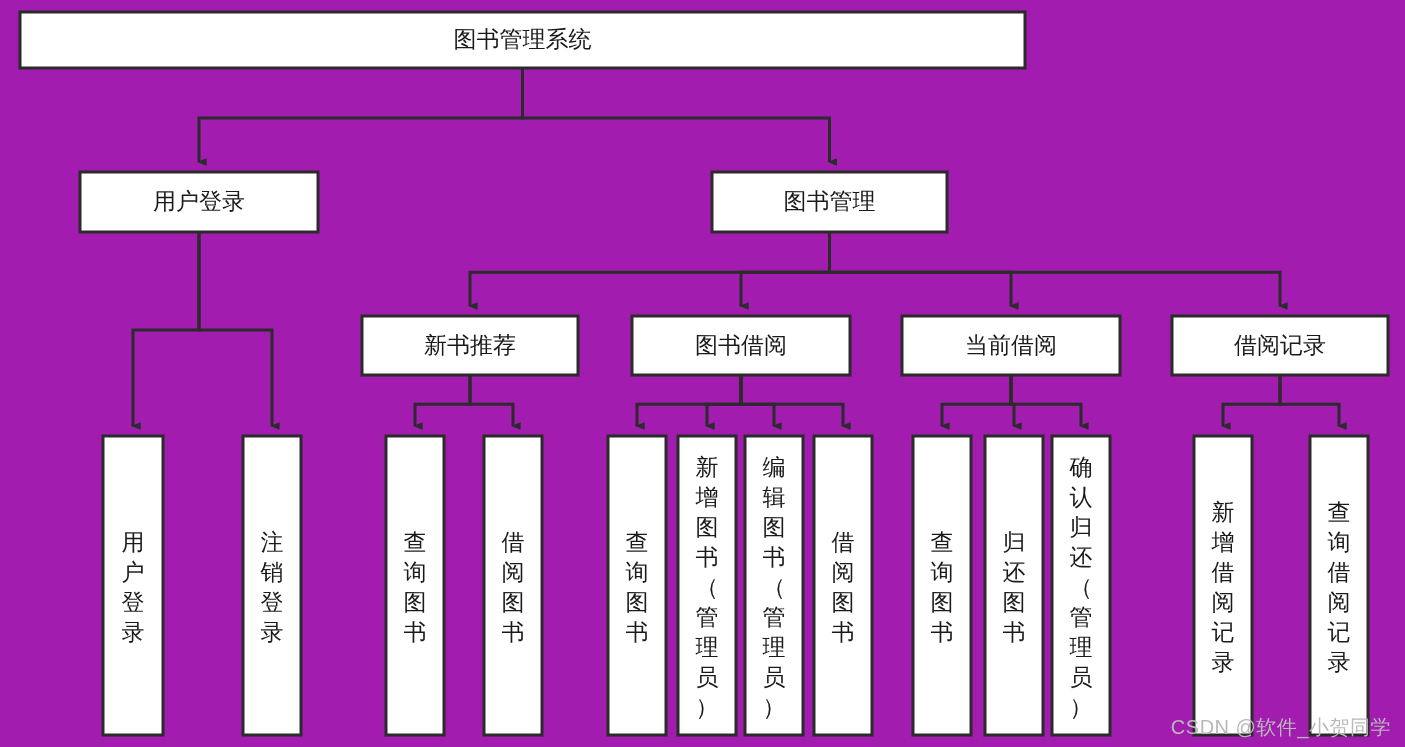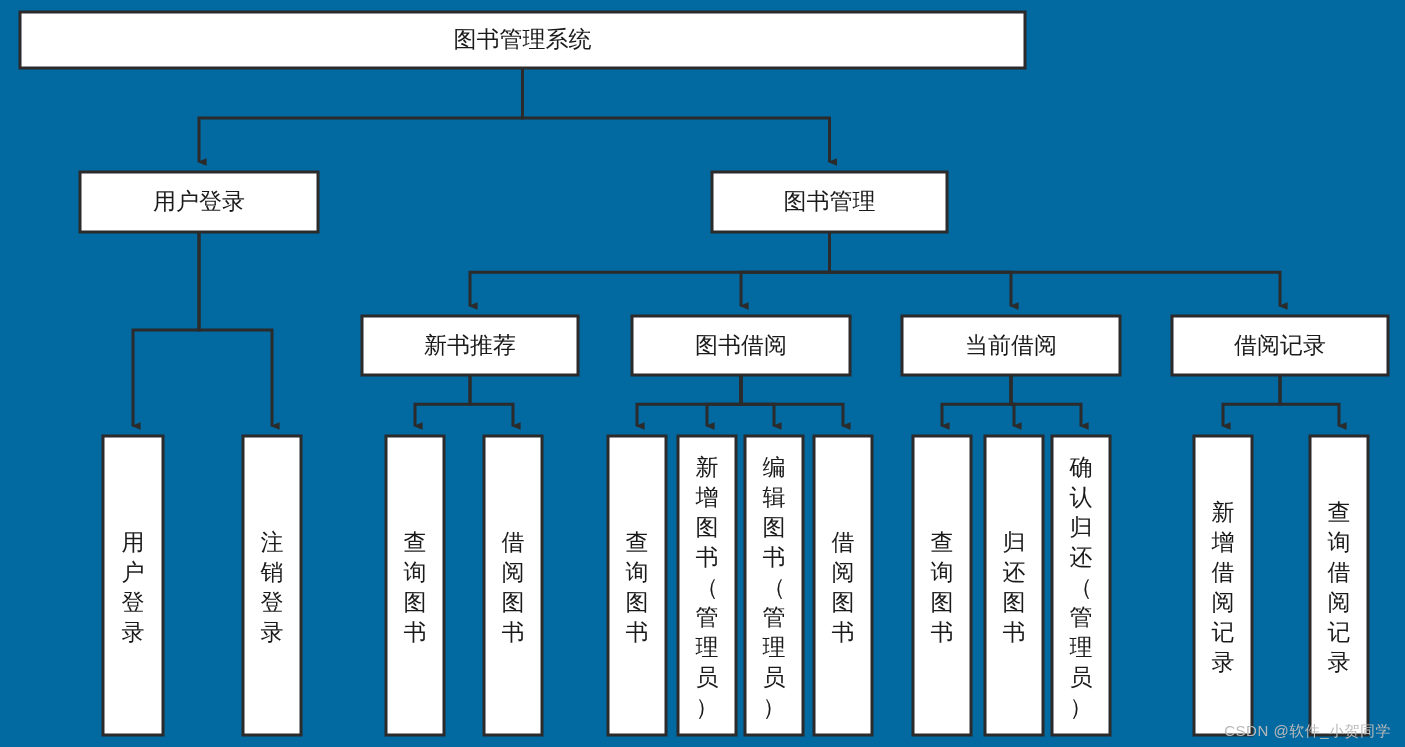--- a/index.html
+++ b/index.html
@@ -10,21 +10,21 @@
   body {
     width: 1405px;
     height: 747px;
     font-family: "Liberation Sans", "DejaVu Sans", sans-serif;
     overflow: hidden;
   }
   #diagram-root {
     position: relative;
     width: 1405px;
     height: 747px;
-    background: #0369a1;
+    background: #a21caf;
   }
   svg#flow-svg {
     position: absolute;
     left: 0;
     top: 0;
     width: 1405px;
     height: 747px;
   }
   .node-box {
     fill: #ffffff;
@@ -48,21 +48,21 @@
     font-family: "Liberation Sans", "DejaVu Sans", sans-serif;
     font-size: 23px;
     fill: #1a1a1a;
     text-anchor: middle;
   }
   .watermark-text {
     position: absolute;
     right: 14px;
     bottom: 6px;
     font-family: "Liberation Sans", "DejaVu Sans", sans-serif;
-    font-size: 15px;
+    font-size: 20px;
     color: #b9b9b9;
     letter-spacing: 0.5px;
     white-space: nowrap;
     pointer-events: none;
   }
 </style>
 </head>
 <body>
 
 <div id="diagram-root">

